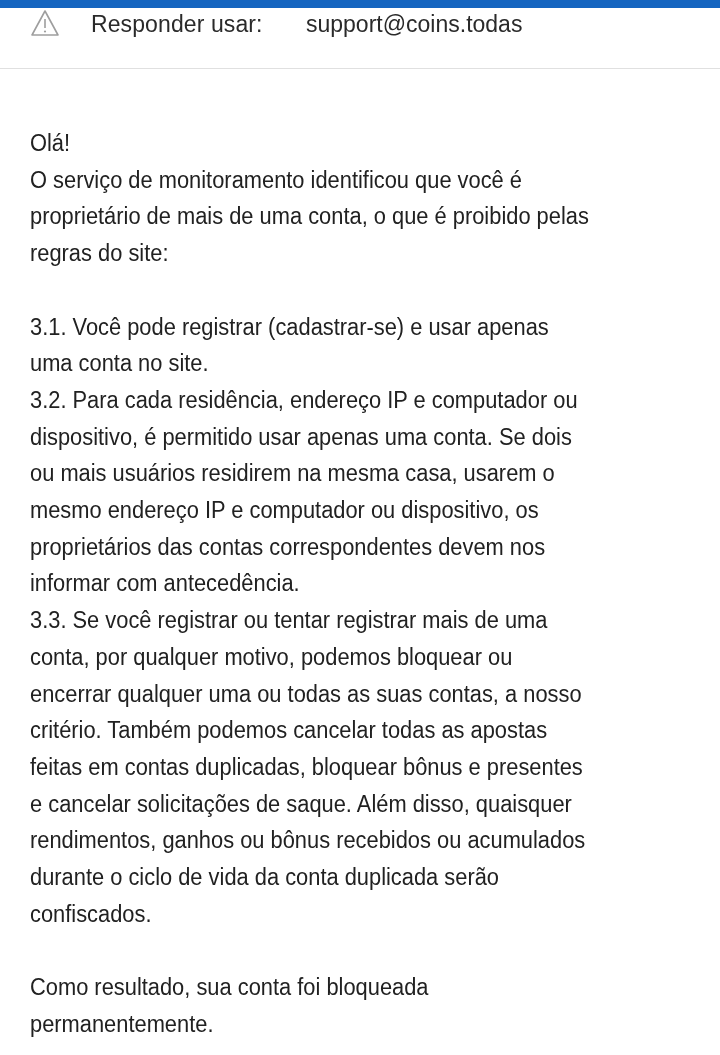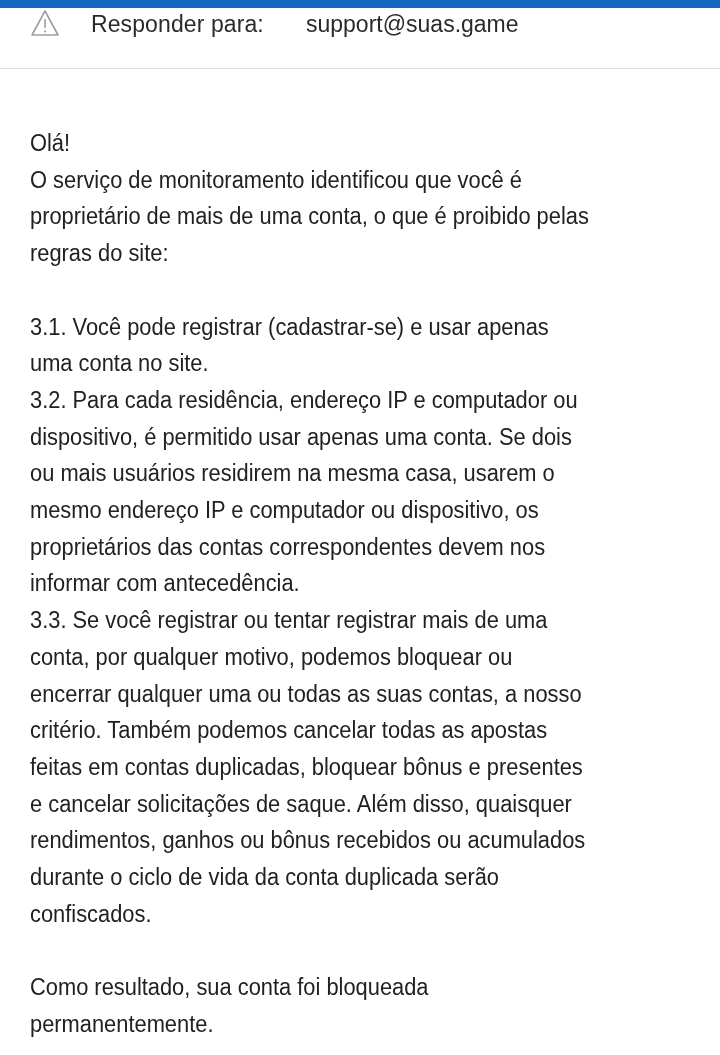--- a/index.html
+++ b/index.html
@@ -87,22 +87,22 @@
 <div class="top-bar"></div>
 
 <div class="reply-row">
   <span class="warn-icon">
     <svg width="30" height="28" viewBox="0 0 30 28">
       <path d="M15 2 L28 26 L2 26 Z" fill="none" stroke="#9e9e9e" stroke-width="1.6" stroke-linejoin="round"></path>
       <line x1="15" y1="10" x2="15" y2="19" stroke="#9e9e9e" stroke-width="1.6"></line>
       <circle cx="15" cy="22.5" r="1.1" fill="#9e9e9e"></circle>
     </svg>
   </span>
-  <span class="reply-label">Responder para:</span>
-  <span class="reply-email">support@suas.game</span>
+  <span class="reply-label">Responder usar:</span>
+  <span class="reply-email">support@coins.todas</span>
 </div>
 
 <div class="divider"></div>
 
 <div class="message-body">
   <p>Olá!</p>
   <p>O serviço de monitoramento identificou que você é
 proprietário de mais de uma conta, o que é proibido pelas
 regras do site:</p>
   <div class="gap"></div>

